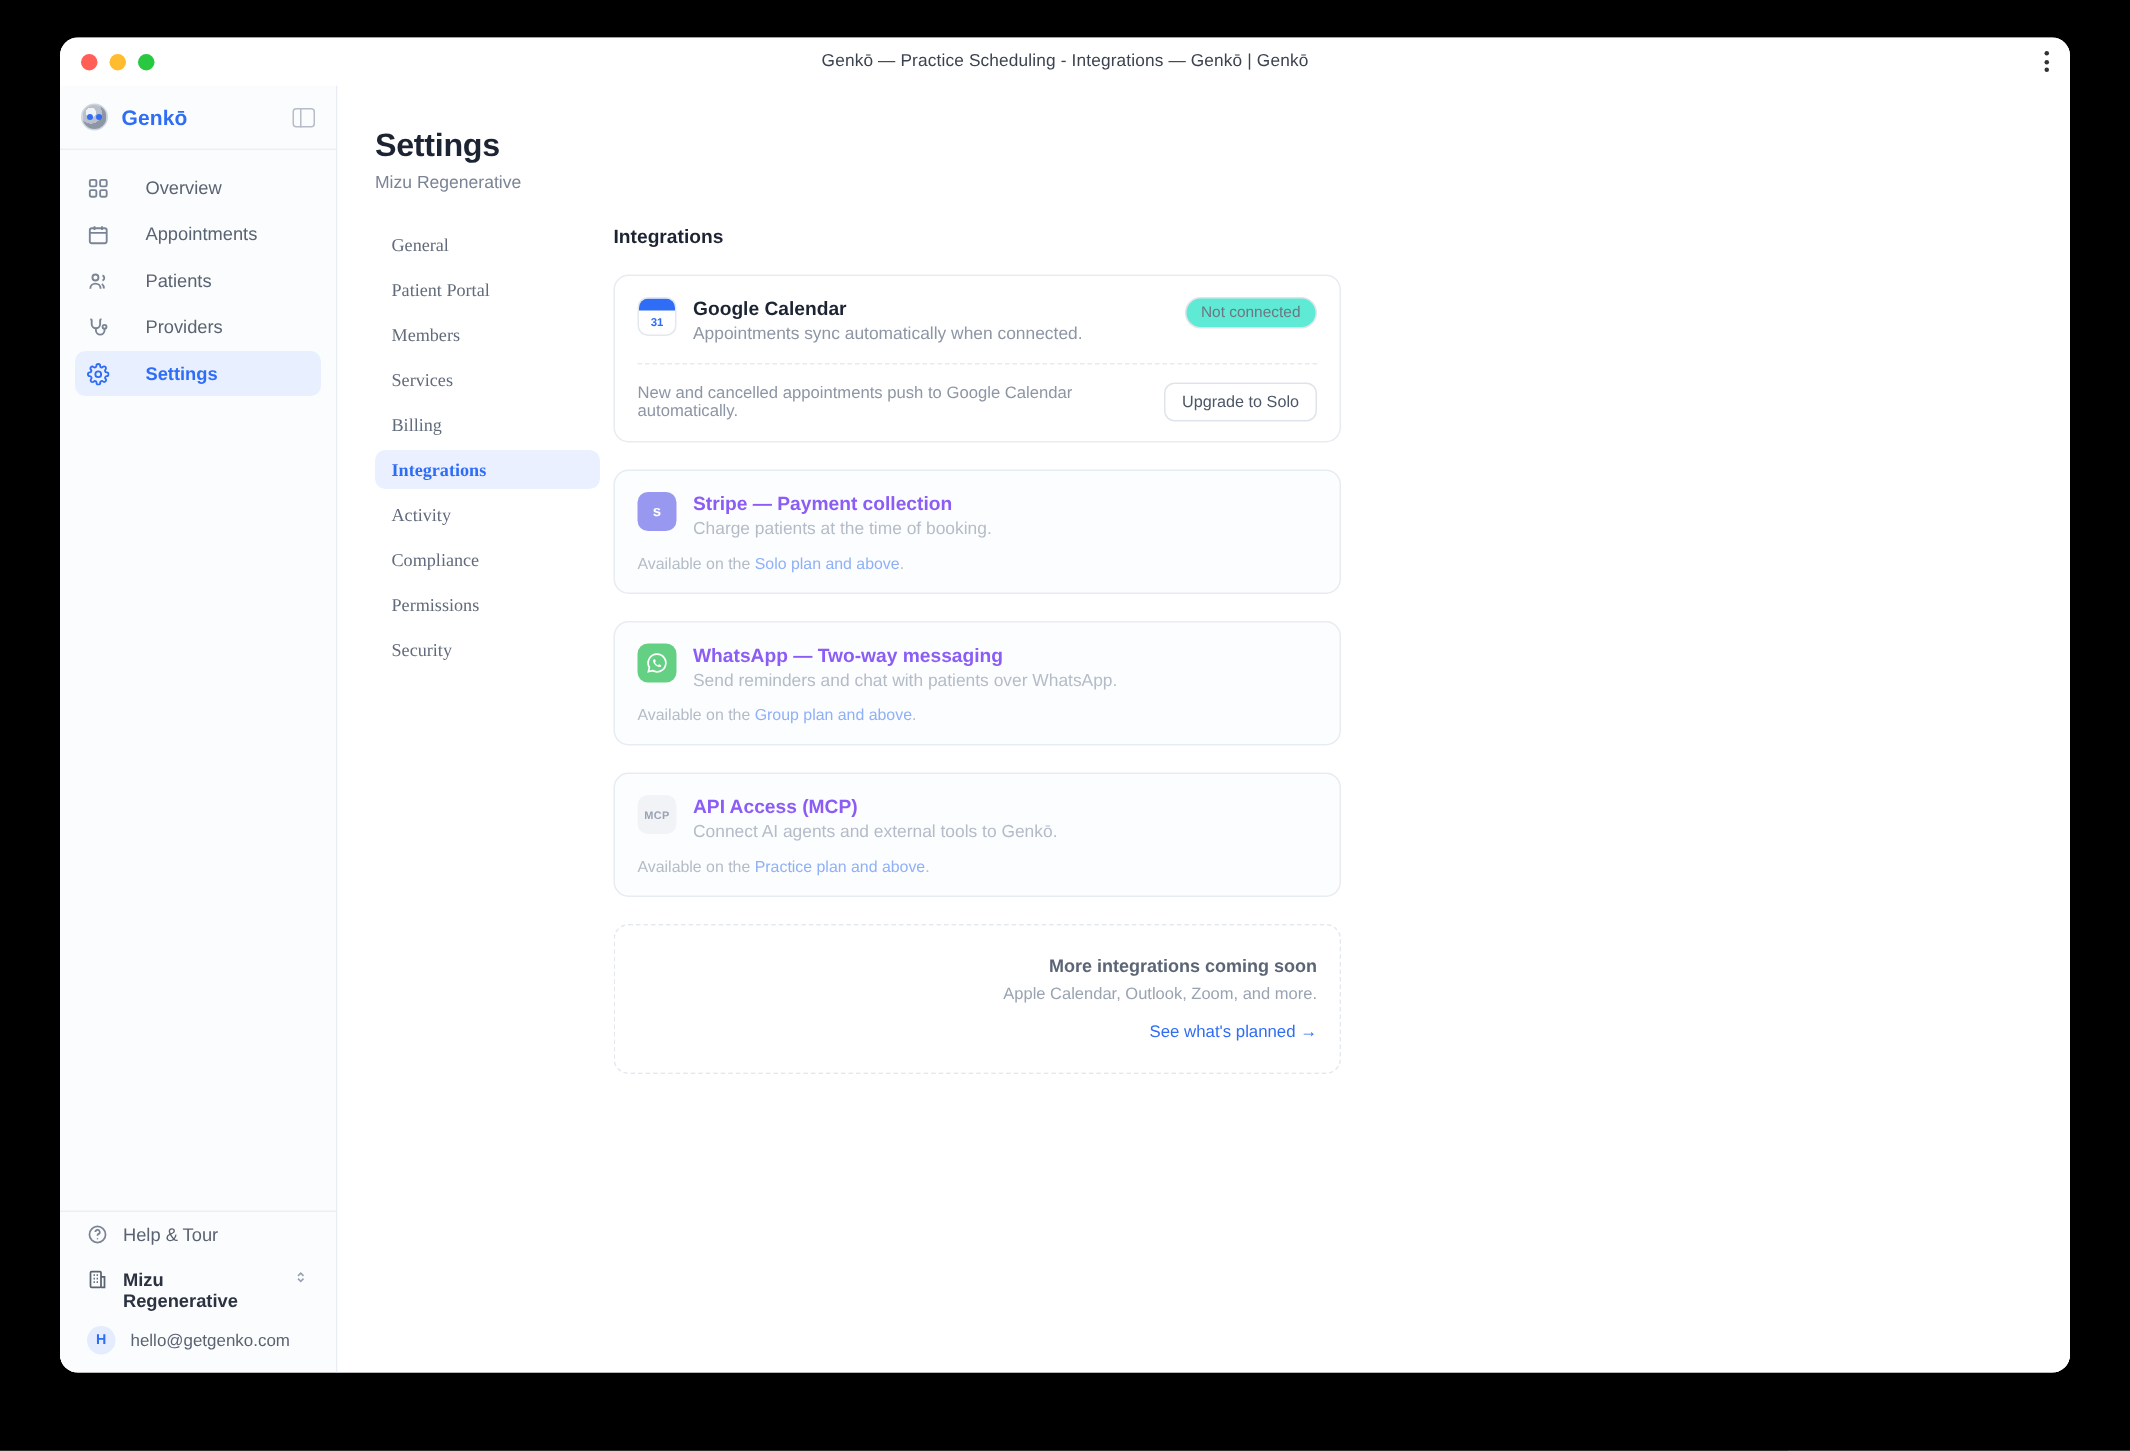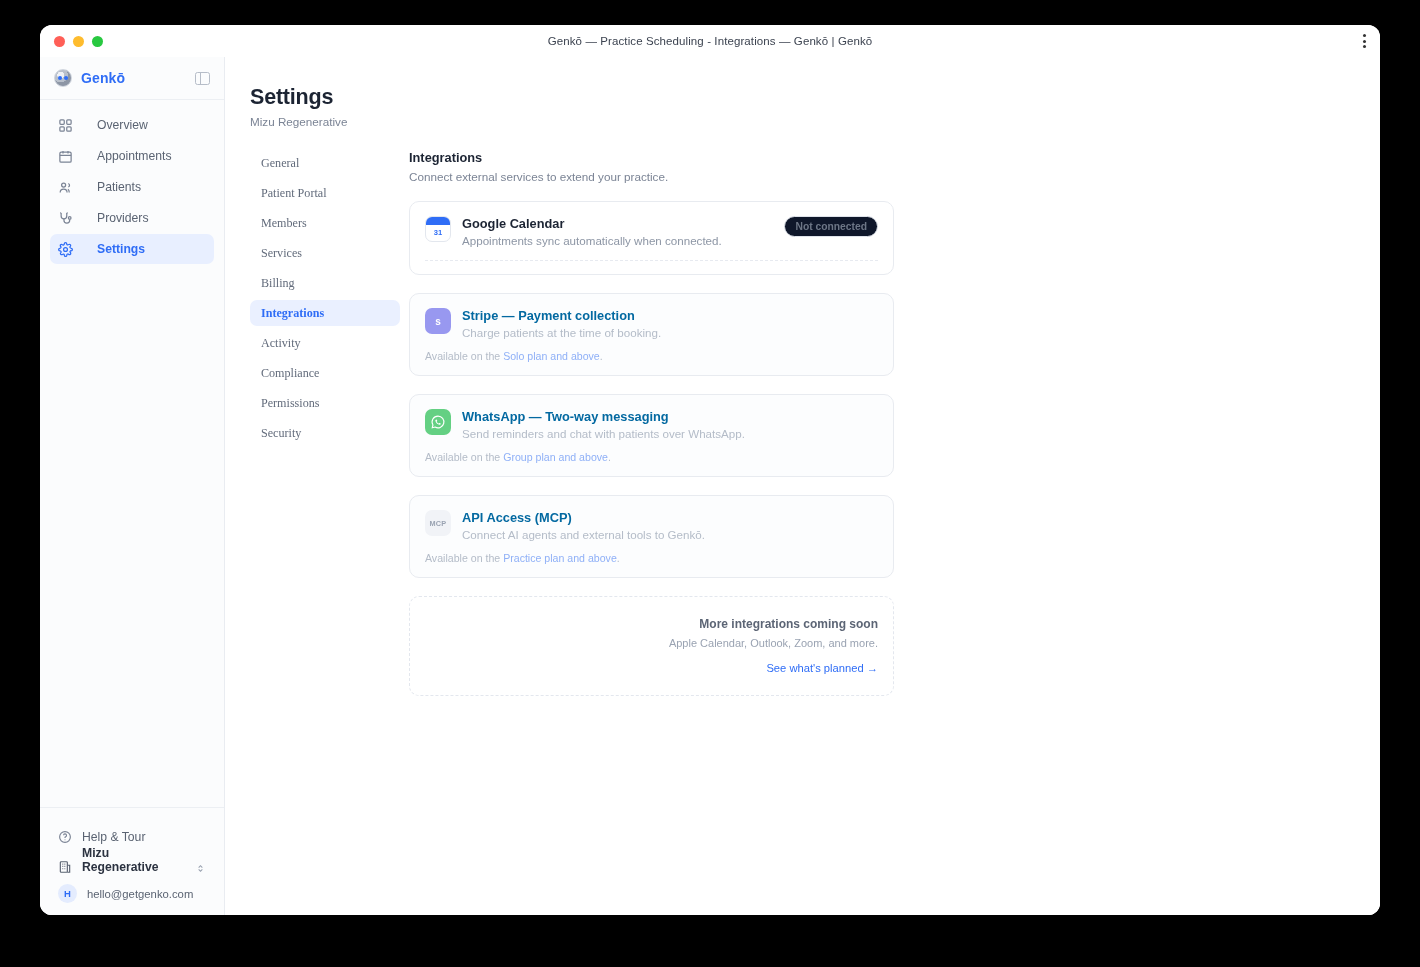--- a/index.html
+++ b/index.html
@@ -122,21 +122,21 @@
   }
   .nav-item .ico { width: 15px; height: 15px; flex: 0 0 15px; display:flex; align-items:center; justify-content:center; }
   .nav-item .ico svg { width: 15px; height: 15px; display:block; }
   .sidebar-spacer { flex: 1 1 auto; }
   .sidebar-bottom {
     border-top: 1px solid #eceff3;
     padding: 8px 10px 12px 10px;
     display: flex; flex-direction: column; gap: 2px;
   }
   .sb-row {
-    display: flex; align-items: flex-end; gap: 10px;
+    display: flex; align-items: flex-start; gap: 10px;
     height: 28px; padding: 0 8px;
     border-radius: 7px;
     font-size: 12.2px; color: #5a6372;
     cursor: pointer;
   }
   .sb-row .ico { width: 14px; height: 14px; flex: 0 0 14px; display:flex; align-items:center; justify-content:center;}
   .sb-row .ico svg { width: 14px; height: 14px; display:block; }
   .sb-row.org { color: #2b3240; font-weight: 600; }
   .chev-updown { margin-left: auto; color: #98a1af; font-size: 9px; line-height: 1; display:flex; flex-direction:column; }
   .user-row {
@@ -180,31 +180,30 @@
     margin-top: 18px;
     background: #ffffff;
     border: 1px solid #e8ebf0;
     border-radius: 10px;
     padding: 14px 15px 13px 15px;
   }
   .card.dim { background: #fcfdfe; }
   .card-top { display: flex; align-items: flex-start; gap: 11px; }
   .card-body { flex: 1 1 auto; min-width: 0; }
   .card-name { font-size: 12.8px; font-weight: 700; color: #1c2433; }
-  .card-name.muted { color: #0369a1; }
+  .card-name.muted { color: #8b5cf6; }
   .card-desc { font-size: 11.6px; color: #8d96a5; margin-top: 3px; }
   .card-desc.faint { color: #b4bcc8; }
 
   .badge {
     font-size: 10.3px; color: #6d7686;
     border: 1px solid #dfe3ea; border-radius: 999px;
     padding: 4px 10px; white-space: nowrap;
-    background: #0f172a;
+    background: #5eead4;
     cursor: default;
-    font-weight: bold;
   }
   .divider { border-top: 1px dashed #e7eaf0; margin: 13px 0 0 0; }
   .card-foot {
     display: flex; align-items: center; justify-content: space-between;
     padding-top: 12px; gap: 12px;
   }
   .foot-text { font-size: 11.1px; color: #8d96a5; }
   .btn-outline {
     font-size: 10.8px; color: #4c5costume; color:#4d5666;
     border: 1px solid #dfe3ea; border-radius: 7px;
@@ -369,35 +368,38 @@
             <div class="snav-item">Billing</div>
             <div class="snav-item active">Integrations</div>
             <div class="snav-item">Activity</div>
             <div class="snav-item">Compliance</div>
             <div class="snav-item">Permissions</div>
             <div class="snav-item">Security</div>
           </nav>
 
           <section class="panel">
             <div class="panel-title">Integrations</div>
-            <div class="panel-sub">Connect external services to extend your practice.</div>
 
             <div class="card">
               <div class="card-top">
                 <span class="tile tile-gcal">
                   <span class="bar"></span>
                   <span class="num">31</span>
                 </span>
                 <div class="card-body">
                   <div class="card-name">Google Calendar</div>
                   <div class="card-desc">Appointments sync automatically when connected.</div>
                 </div>
                 <span class="badge">Not connected</span>
               </div>
               <div class="divider"></div>
+              <div class="card-foot">
+                <span class="foot-text">New and cancelled appointments push to Google Calendar automatically.</span>
+                <button class="btn-outline">Upgrade to Solo</button>
+              </div>
             </div>
 
             <div class="card dim">
               <div class="card-top">
                 <span class="tile tile-stripe">
                   <span>s</span>
                 </span>
                 <div class="card-body">
                   <div class="card-name muted">Stripe — Payment collection</div>
                   <div class="card-desc faint">Charge patients at the time of booking.</div>

